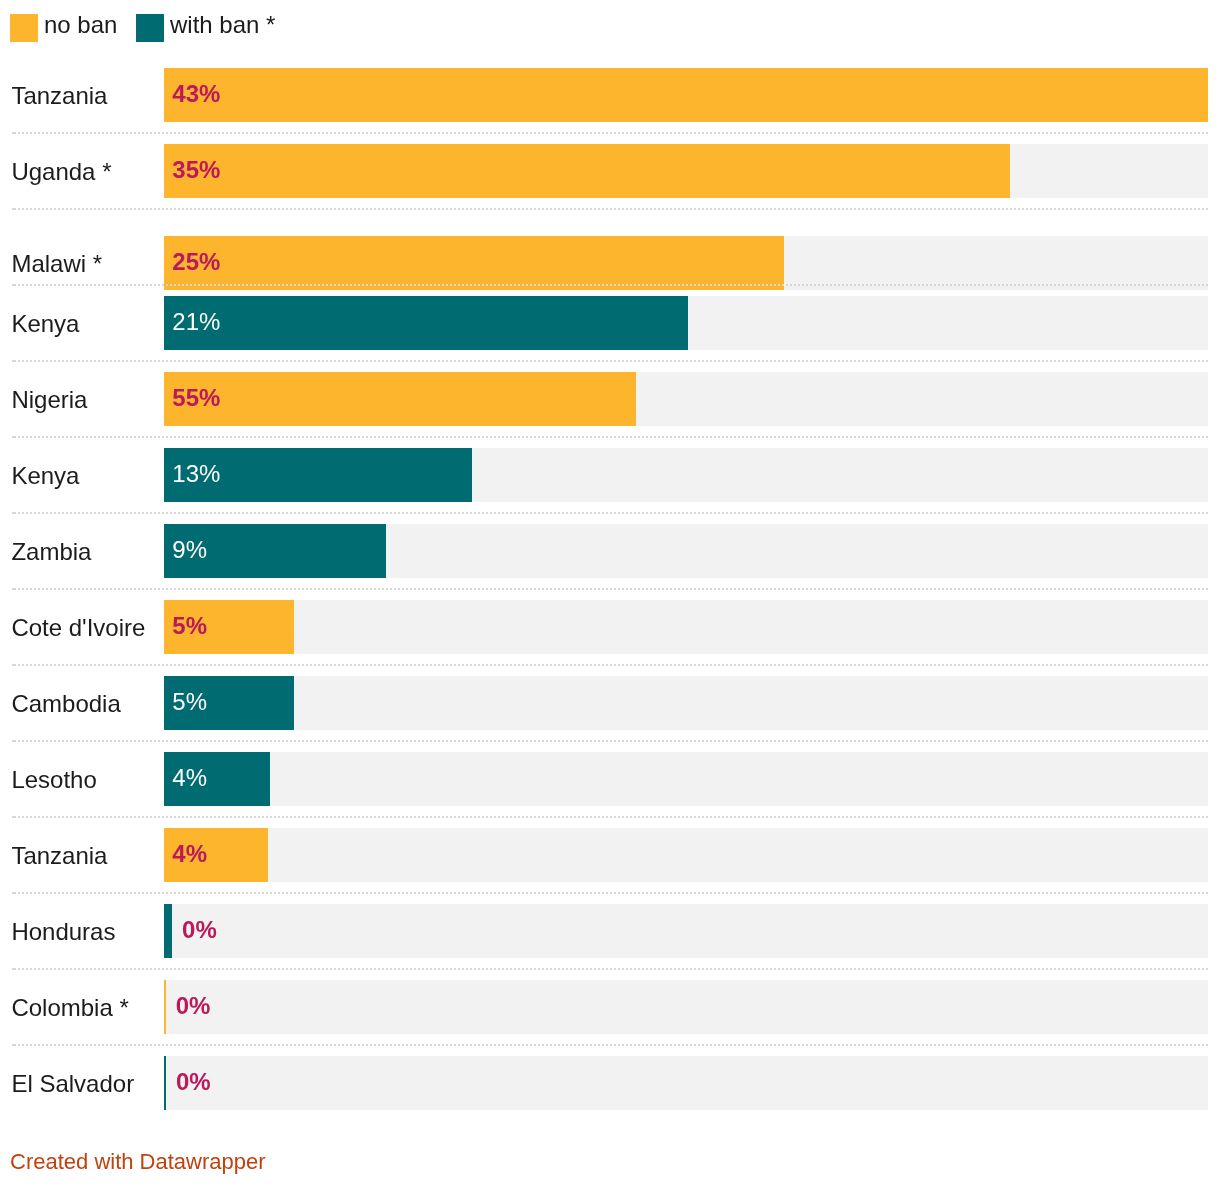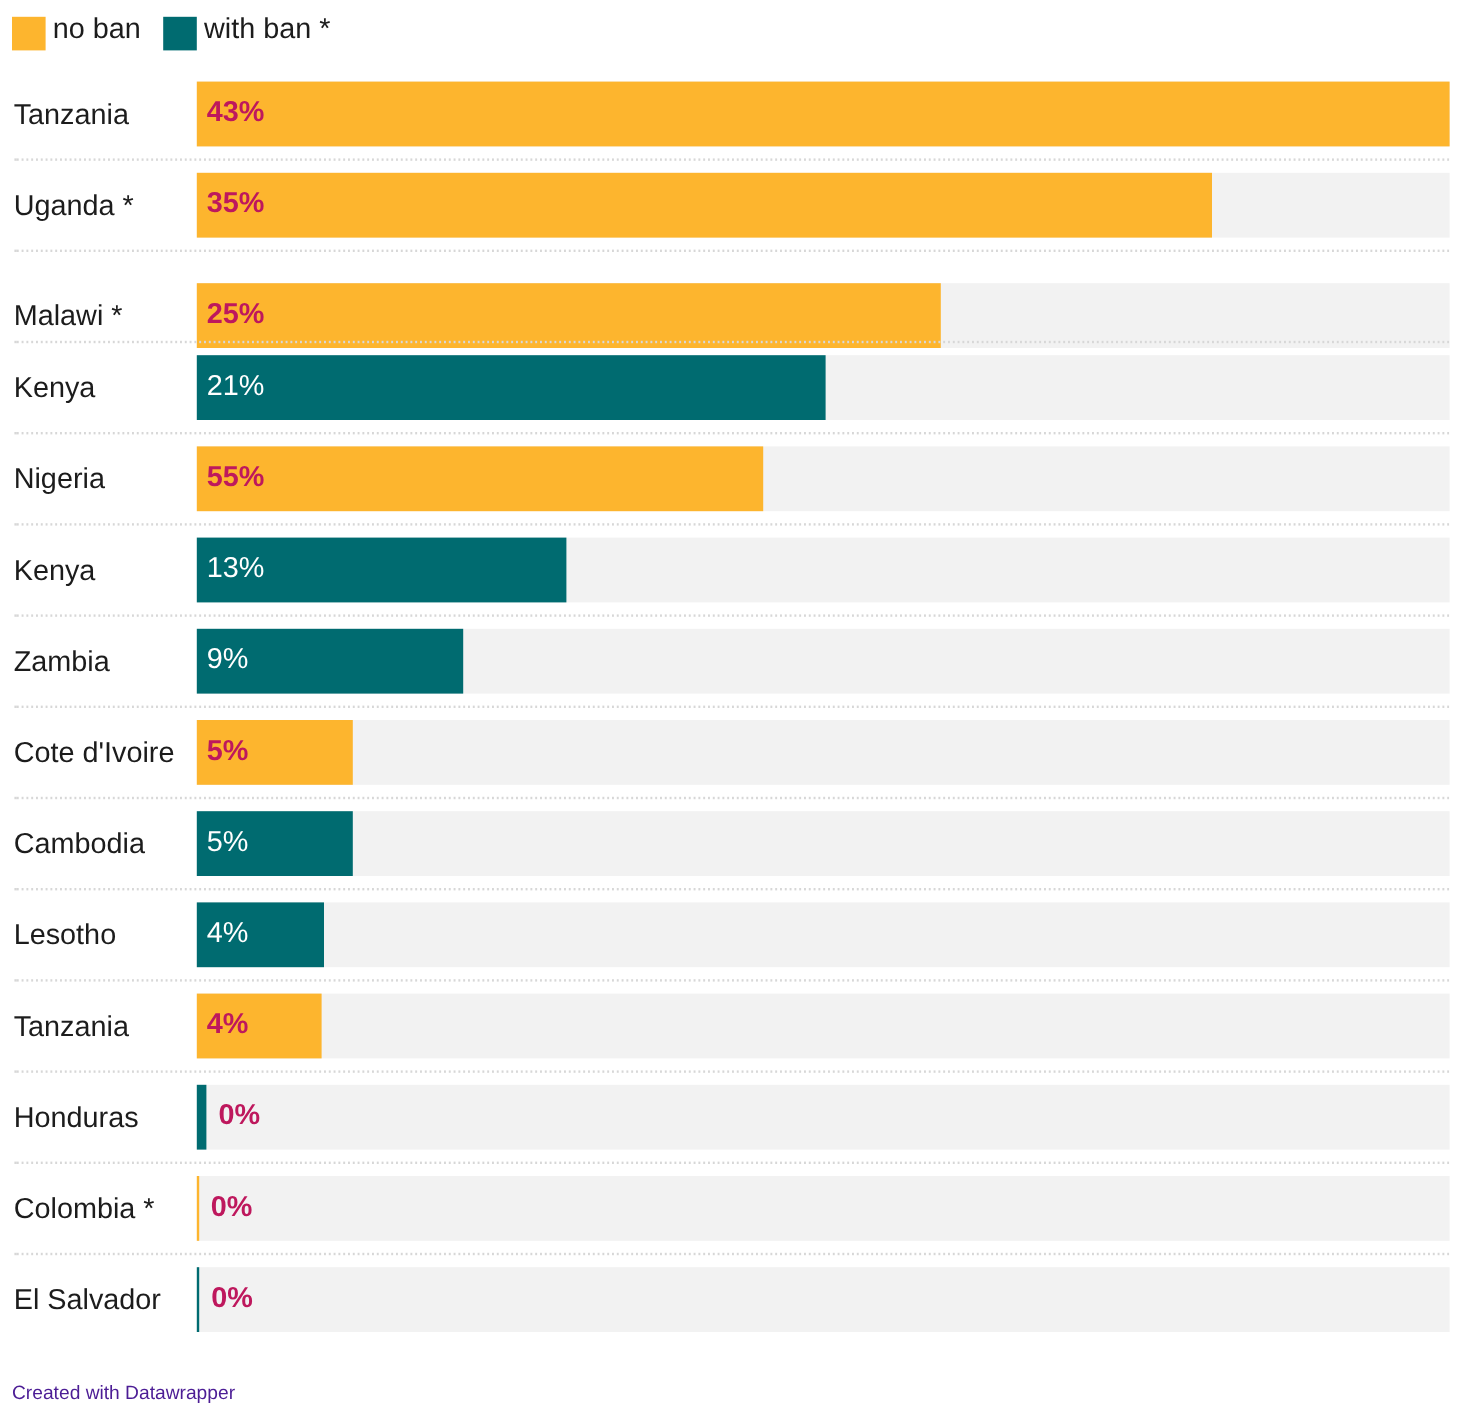--- a/index.html
+++ b/index.html
@@ -113,22 +113,22 @@
     background-position: 0 0, 2px 0;
     background-repeat: no-repeat, repeat-x;
   }
 
   .footer {
     position: absolute;
     left: 10px;
     top: 1148px;
     height: 28px;
     line-height: 28px;
-    font-size: 16px;
-    color: #4c1d95;
+    font-size: 22px;
+    color: #c2410c;
     white-space: nowrap;
   }
 </style>
 </head>
 <body>
 
 <div id="chart">
 
   <div class="legend">
     <div class="legend-item">

